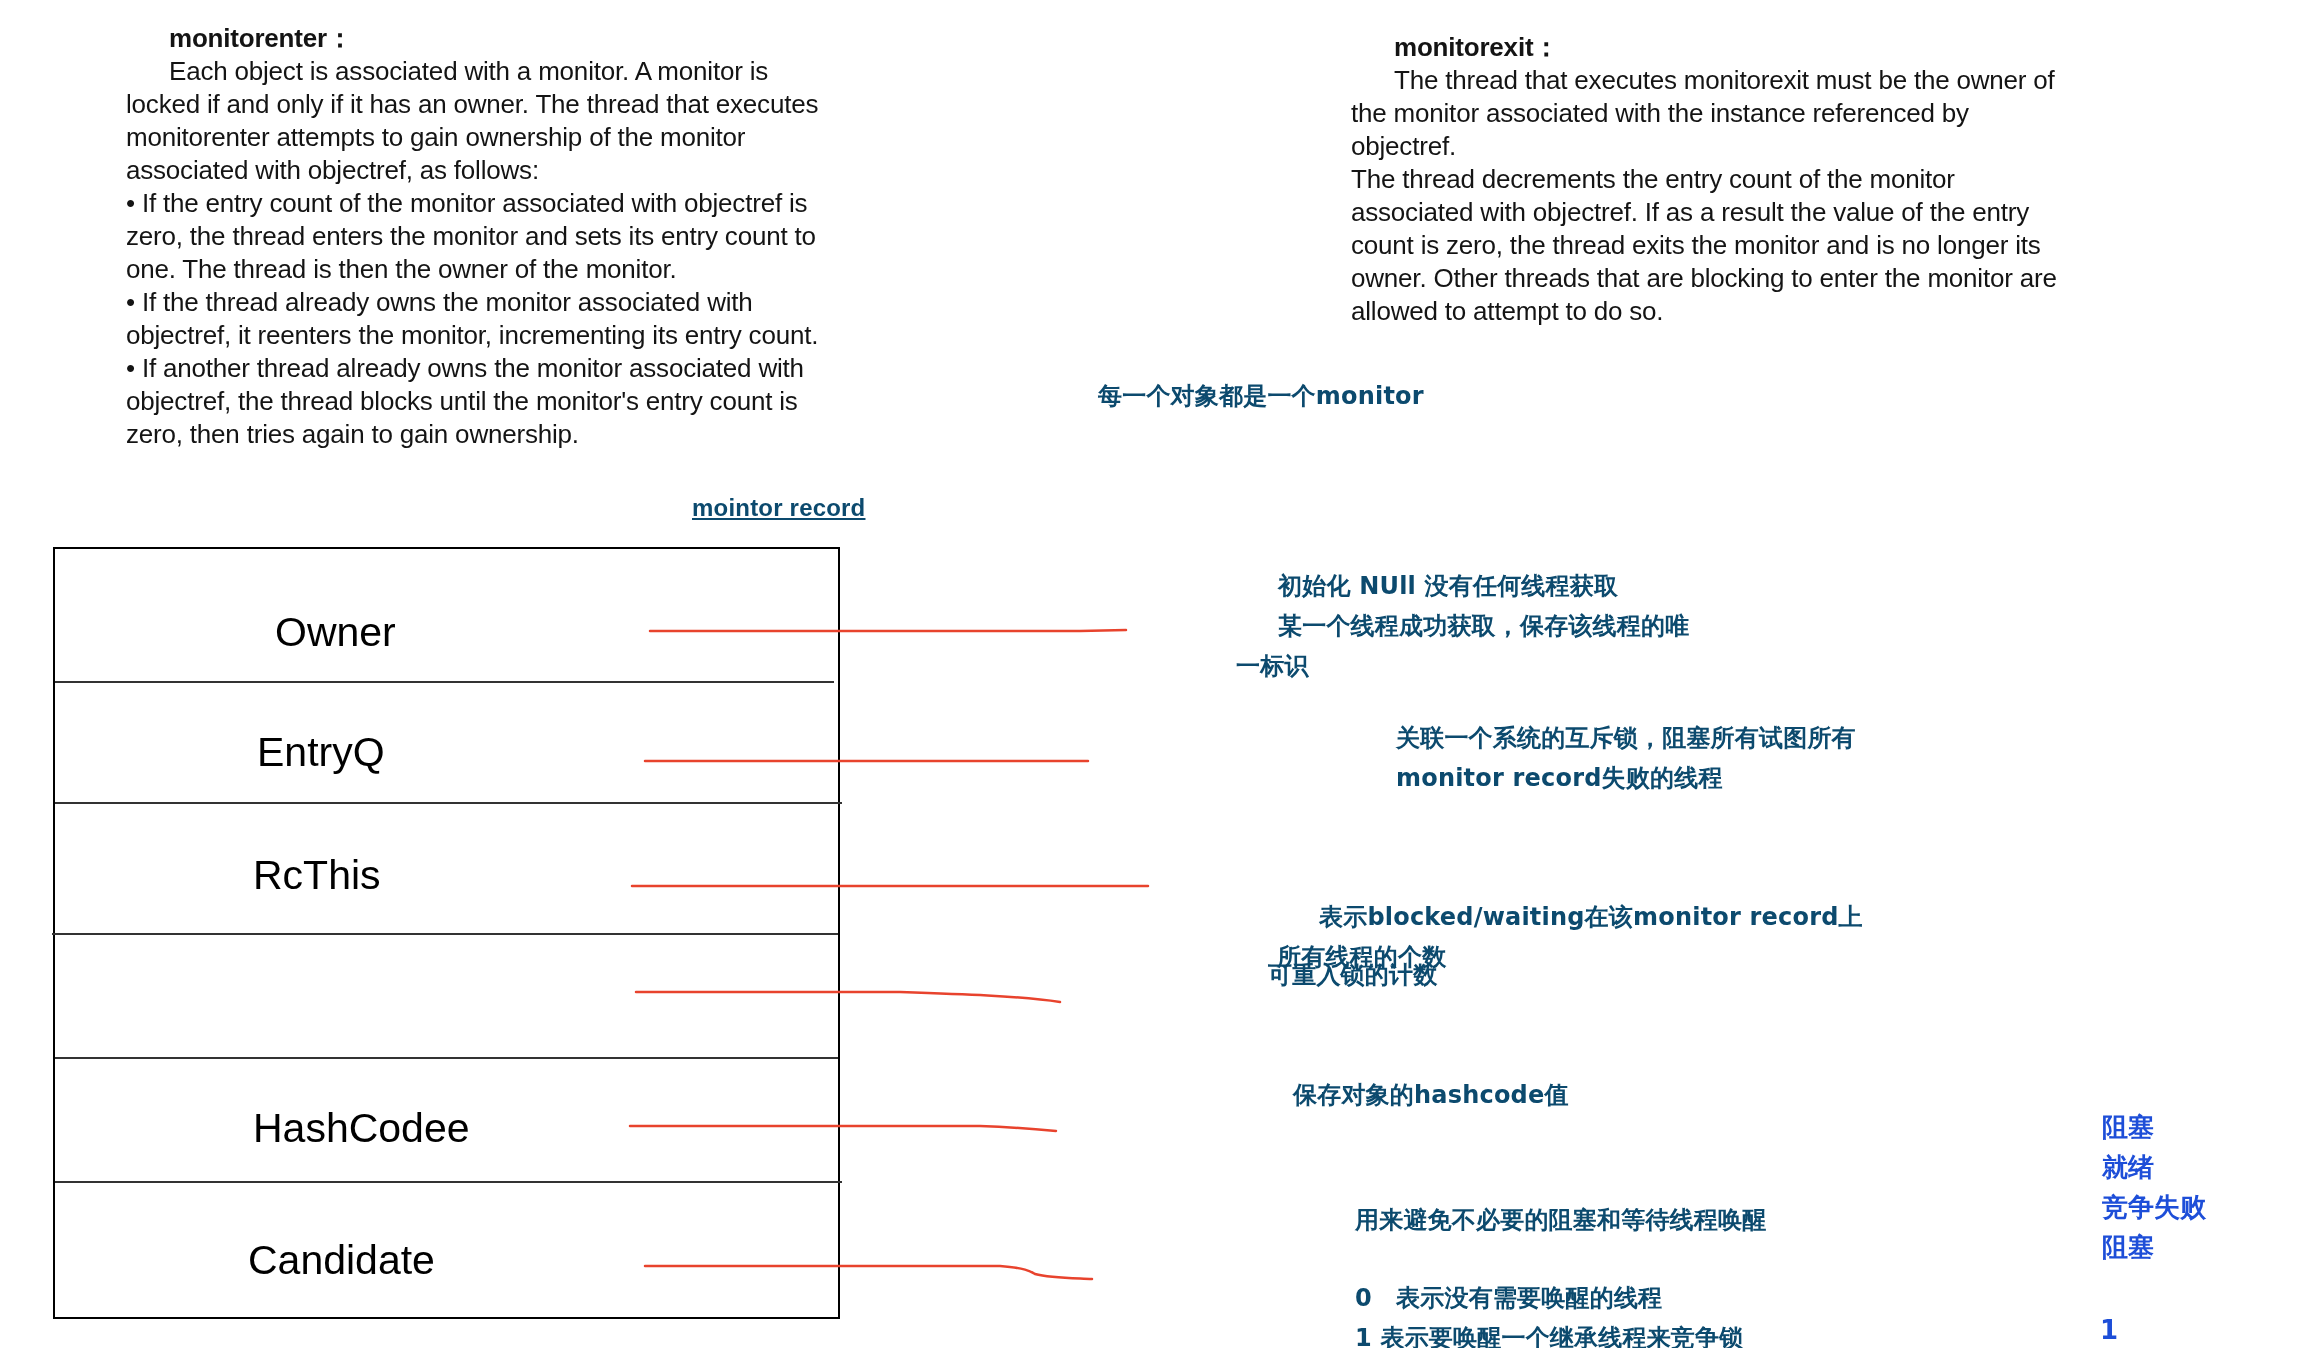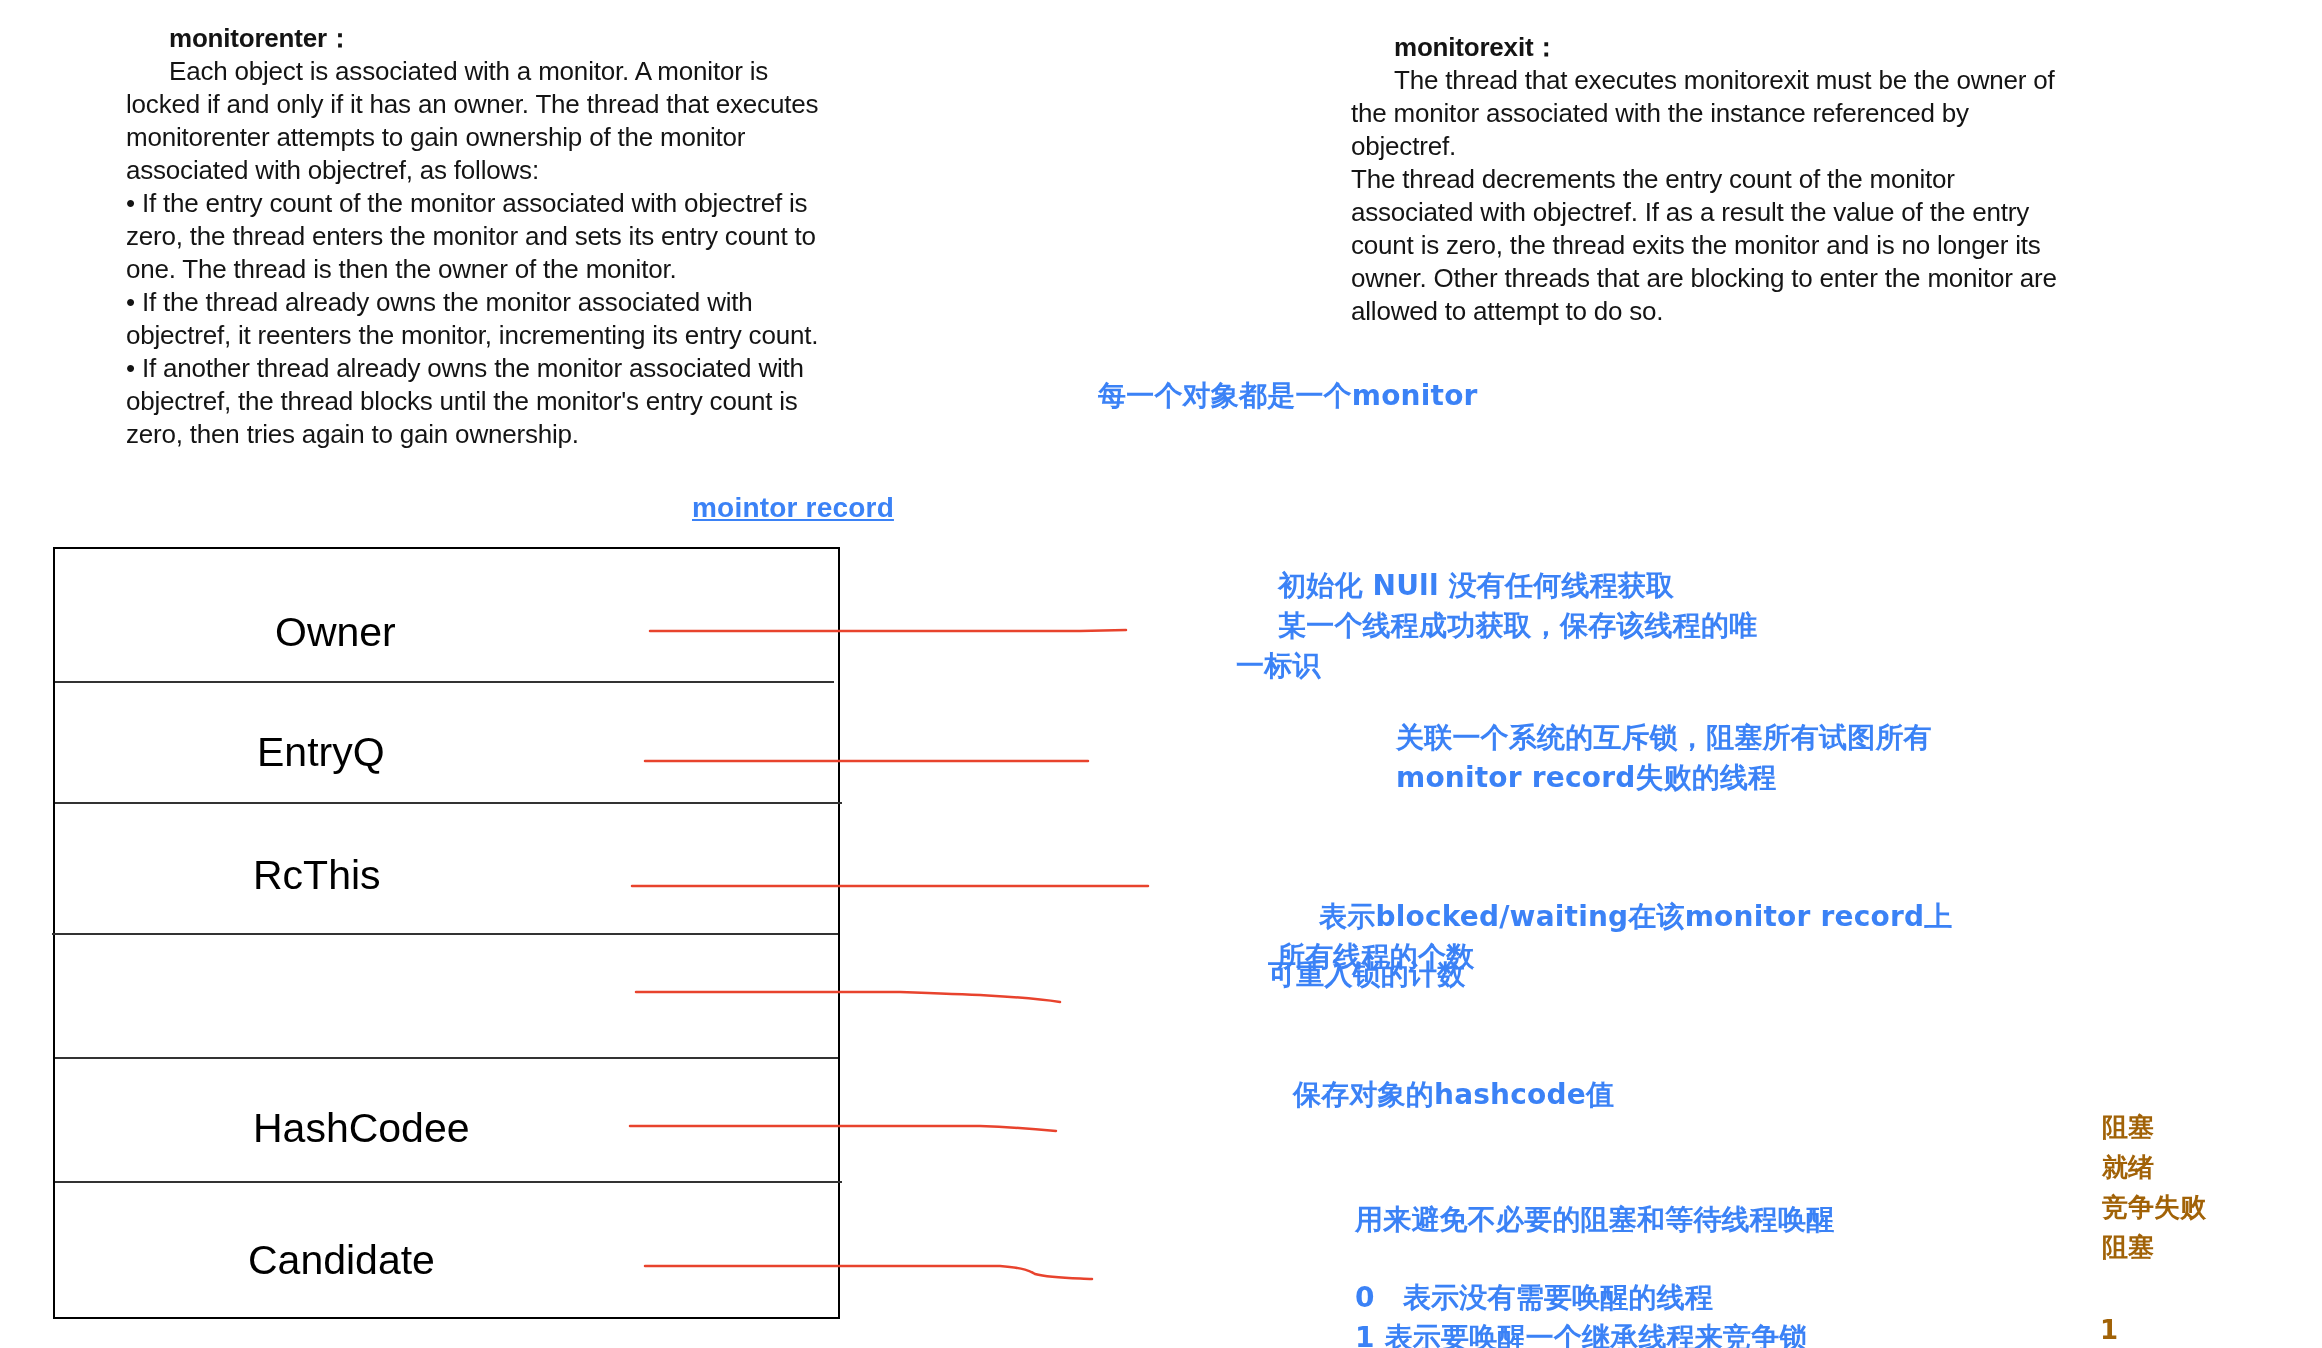--- a/index.html
+++ b/index.html
@@ -3,22 +3,22 @@
 <meta charset="utf-8">
 <style>
   html, body { margin: 0; padding: 0; background: #ffffff; }
   body { width: 2322px; height: 1348px; position: relative; overflow: hidden;
          font-family: "Liberation Sans", sans-serif; color: #111; }
   .abs { position: absolute; }
   .doc { font-family: "Liberation Sans", sans-serif; font-size: 26px; line-height: 33px; color: #141414; letter-spacing: -0.2px; }
   .doc .title { font-weight: bold; }
   .doc p { margin: 0; }
   .indent { padding-left: 43px; }
-  .red { color: #3b82f6; font-family: "DejaVu Sans", sans-serif; font-weight: bold; font-size: 28px; line-height: 40px; letter-spacing: 0.2px; }
-  .orange { color: #a16207; font-family: "DejaVu Sans", sans-serif; font-weight: bold; font-size: 26px; line-height: 40px; }
+  .red { color: #0c4a6e; font-family: "DejaVu Sans", sans-serif; font-weight: bold; font-size: 24px; line-height: 40px; letter-spacing: 0.2px; }
+  .orange { color: #1d4ed8; font-family: "DejaVu Sans", sans-serif; font-weight: bold; font-size: 26px; line-height: 40px; }
   .record { position: absolute; left: 53px; top: 547px; width: 787px; height: 772px; border: 2.5px solid #000; box-sizing: border-box; }
   .row { position: absolute; left: 0; right: 0; }
   .row .label { position: absolute; font-family: "Liberation Sans", sans-serif; font-size: 41px; color: #000; }
   .divider { position: absolute; left: 0; right: 0; height: 0; border-top: 2.5px solid #333; }
   svg.lines { position: absolute; left: 0; top: 0; }
 </style>
 </head>
 <body>
 
 <div class="abs doc" style="left:126px; top:22px; width:800px;">

